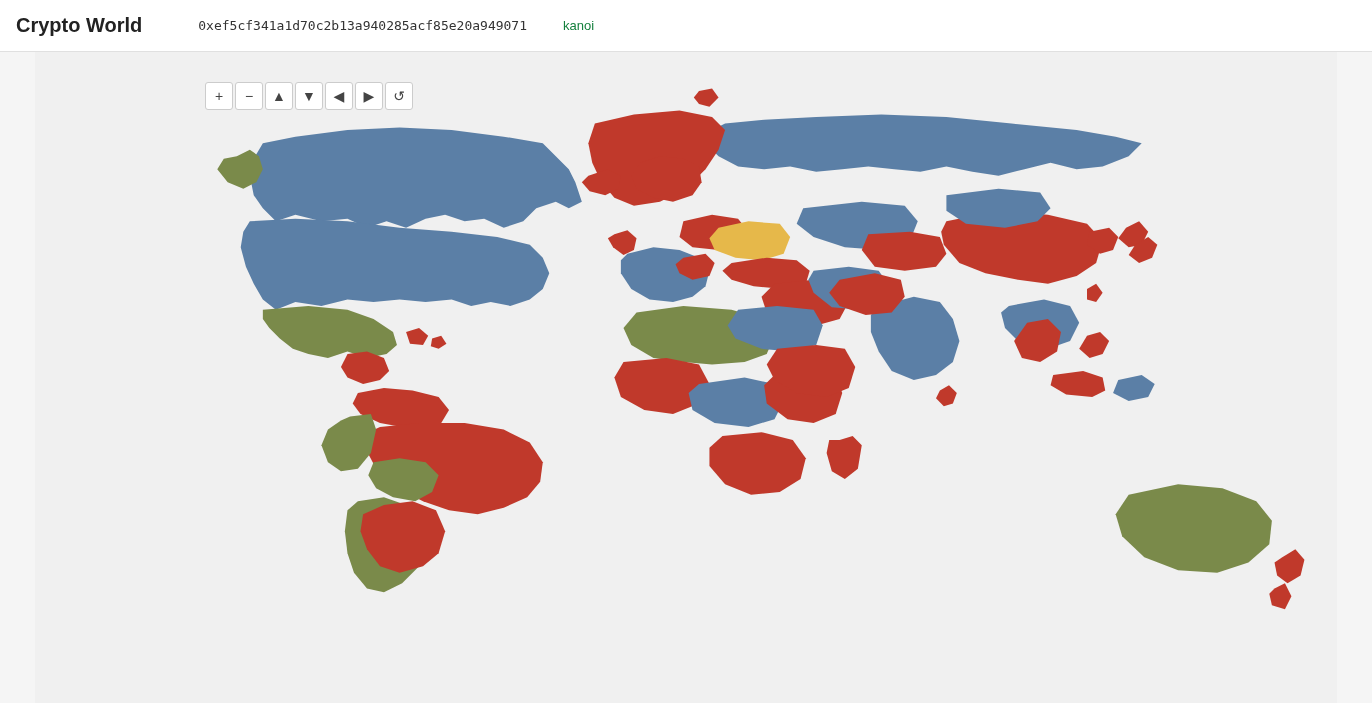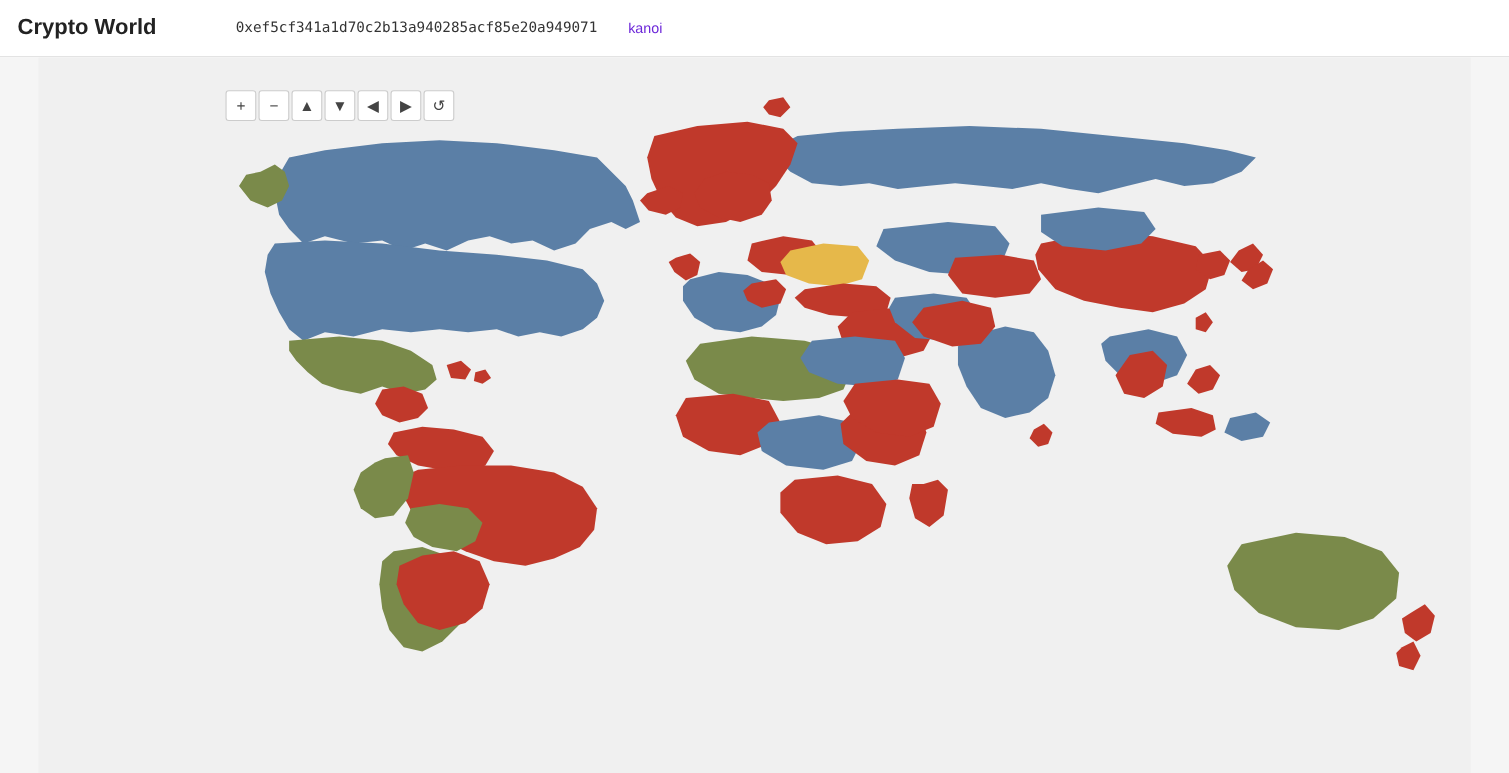--- a/index.html
+++ b/index.html
@@ -9,37 +9,38 @@
       width: 1372px;
       height: 703px;
       overflow: hidden;
     }
     #header {
       display: flex;
       align-items: center;
       padding: 12px 16px;
       border-bottom: 1px solid #e0e0e0;
       height: 52px;
-      gap: 28px;
+      gap: 12px;
     }
     #app-title {
       font-size: 20px;
       font-weight: bold;
       color: #222;
     }
     #address {
       font-size: 13px;
       color: #333;
       font-family: monospace;
       margin-left: 44px;
     }
     #cursor-label {
       font-size: 13px;
-      color: #6d28d9;
+      color: #15803d;
       cursor: pointer;
+      margin-left: 24px;
     }
     #map-container {
       position: relative;
       width: 1372px;
       height: 651px;
       background: #f5f5f5;
       overflow: hidden;
     }
     #map-controls {
       position: absolute;

